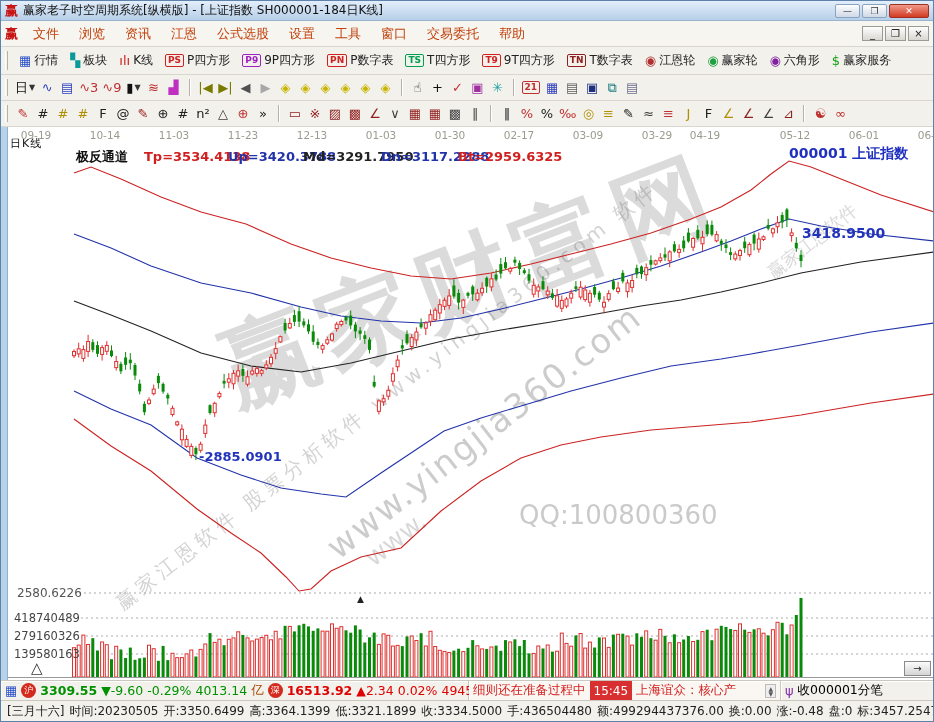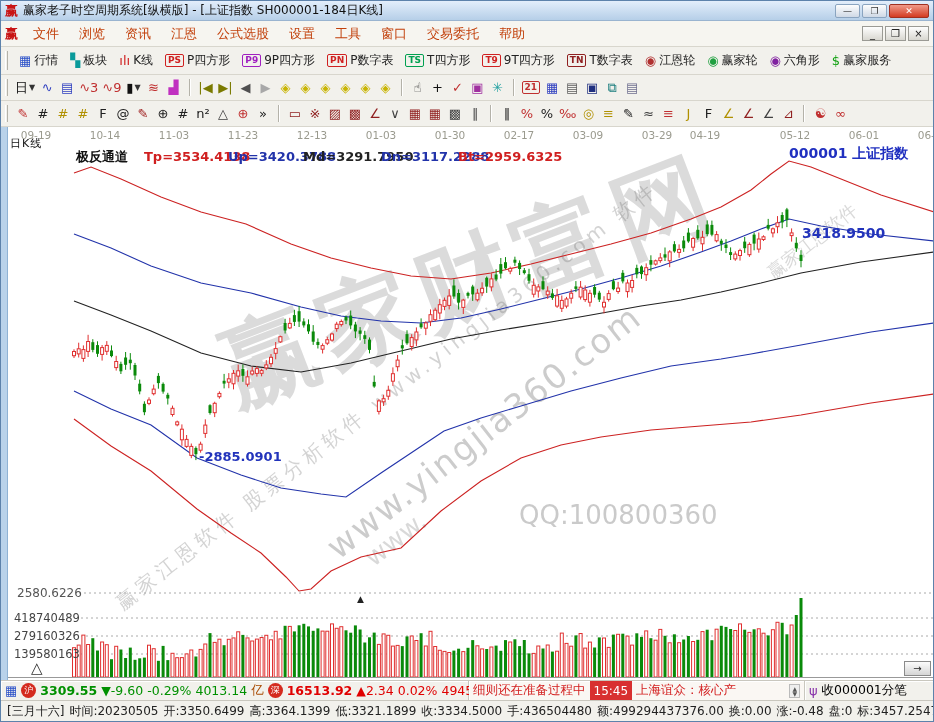--- a/index.html
+++ b/index.html
@@ -30,21 +30,21 @@
   .client{position:relative;height:553px;background:#fff;overflow:hidden}
   .vstrip{position:absolute;left:0;top:0;width:7px;height:100%;background:#b9d2ea;border-right:1px solid #8fb2d4}
   .kline-period{position:absolute;left:9px;top:9px;font-size:11px;color:#111;letter-spacing:1px}
   .date-tick{position:absolute;top:2px;font-size:10.5px;color:#9a9a8e;width:36px;text-align:center}
   .chart-svg{position:absolute;left:7px;top:17px}
   .hscroll-btn{position:absolute;left:903px;top:534px;width:27px;height:15px;border:1px solid #8a8a8a;background:linear-gradient(#fbfbfb,#d5d5d5);font-size:10px;line-height:13px;text-align:center;color:#222}
   
   .sb1{height:20px;display:flex;align-items:center;background:#f2f1ec;border-top:1px solid #c9c7be;font-size:12.5px}
   .seg{height:100%;display:flex;align-items:center;gap:4px;padding:0 4px;border-right:1px solid #c9c7be;box-shadow:inset 1px 1px 0 #fff}
   .seg.q{width:468px;flex:none}
-  .seg.t{width:336px;flex:none;background:#faf7f3;overflow:hidden}
+  .seg.t{width:312px;flex:none;background:#faf7f3;overflow:hidden}
   .seg.f{flex:1;border-right:none}
   .gicon{color:#2a50c8;font-size:13px}
   .cicn{width:15px;height:15px;border-radius:50%;background:#d42a1e;color:#fff;font-size:9px;line-height:15px;text-align:center;flex:none}
   .up{color:#e00000}.dn{color:#009000}.yi{color:#a84a00}
   .chip{background:#d83030;color:#fff;padding:16px 4px;font-size:12px;line-height:16px}
   .tickertxt{color:#d32020;white-space:nowrap}
   .spin{display:flex;flex-direction:column;margin-left:auto;color:#555;font-size:6px;line-height:5px;text-align:center;border:1px solid #bbb;background:#eee;padding:1px 2px}
   .ant{color:#8833aa;font-size:13px}
   .sb2{height:21px;display:flex;align-items:center;gap:5px;background:#f2f1ec;border-top:1px solid #c9c7be;font-size:12px;color:#222;padding:0 6px;white-space:nowrap;overflow:hidden}
 </style>

